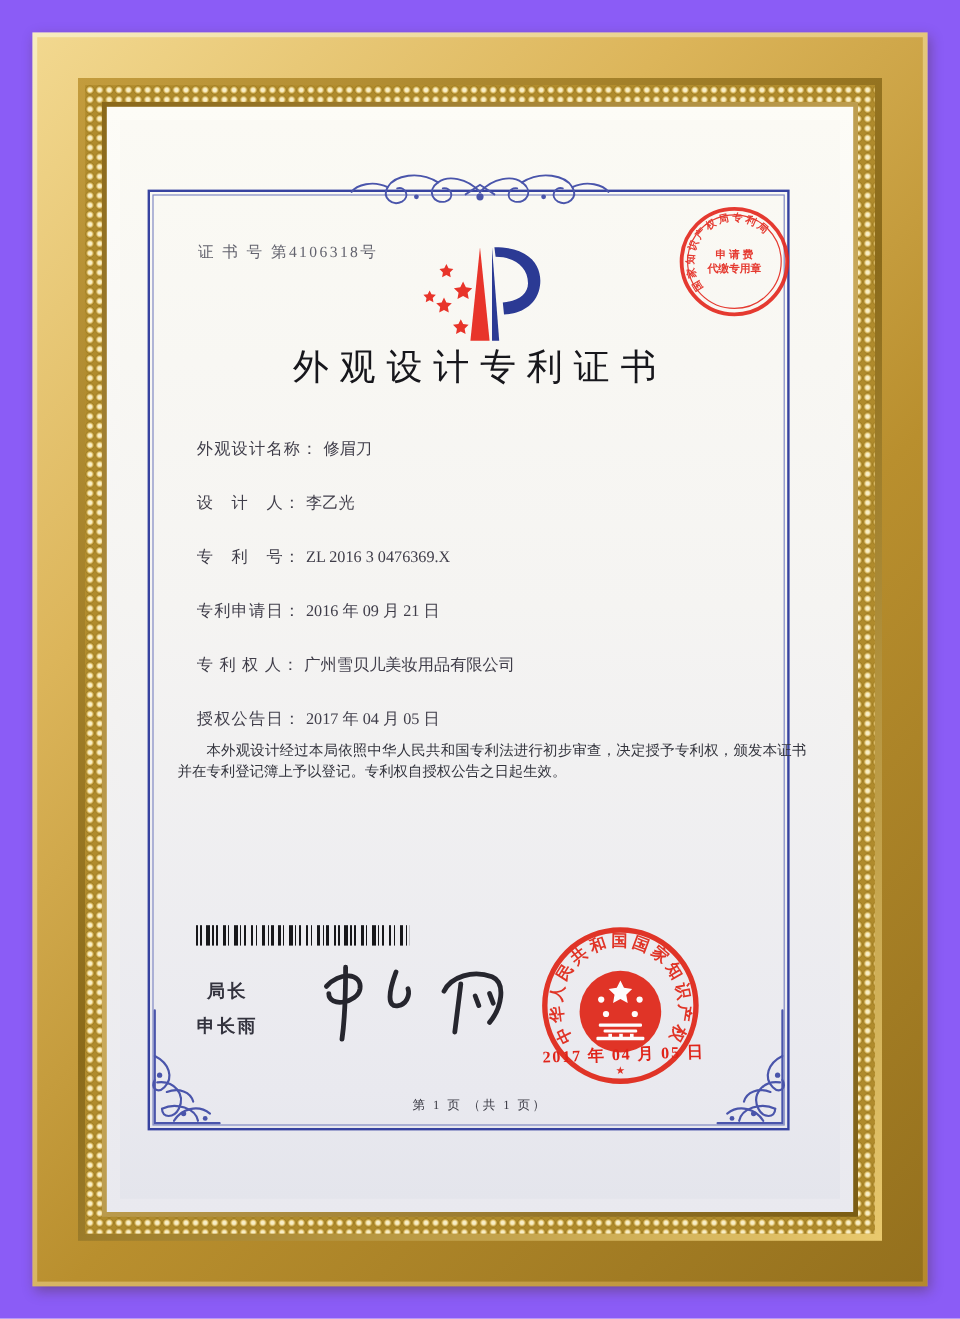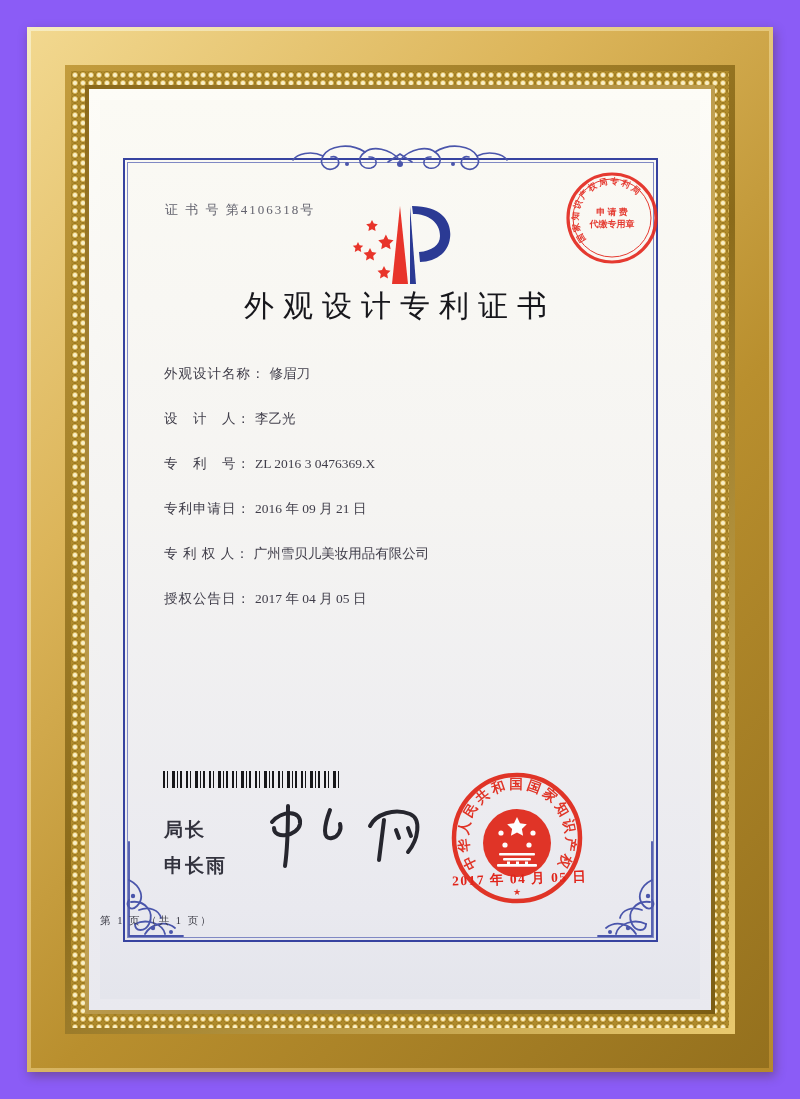--- a/index.html
+++ b/index.html
@@ -46,28 +46,28 @@
   .body-text{position:absolute;left:48px;top:516px;right:28px;color:#32333c;}
   .body-text p{margin:0;font-size:12px;line-height:18.4px;text-indent:2em;text-align:justify;}
 
   .barcode{position:absolute;left:63px;top:671px;width:178px;height:17px;
            background-image:
              repeating-linear-gradient(90deg,#17171a 0 2px,transparent 2px 4px,#17171a 4px 5px,
                transparent 5px 9px,#17171a 9px 12px,transparent 12px 14px,#17171a 14px 15px,
                transparent 15px 17px,#17171a 17px 19px,transparent 19px 23px);}
 
   .signer{position:absolute;left:64px;top:717px;font-family:"Liberation Sans","DejaVu Sans",sans-serif;}
-  .signer div{font-size:19px;font-weight:bold;color:#33333e;letter-spacing:2px;margin-bottom:10px;}
+  .signer div{font-size:15px;font-weight:bold;color:#33333e;letter-spacing:2px;margin-bottom:10px;text-align:center;}
   .signature{position:absolute;left:158px;top:700px;}
 
   .seal-main{position:absolute;left:350px;top:671px;opacity:.93;}
   .seal-date{position:absolute;left:352px;top:769px;width:200px;font-size:13.5px;font-weight:bold;
              color:#e0241a;letter-spacing:1.5px;transform:rotate(-2deg);}
 
-  .footer{position:absolute;left:0;top:814px;width:100%;text-align:left;
+  .footer{position:absolute;left:0;top:814px;width:100%;text-align:center;
           font-size:10.5px;color:#3a3a44;letter-spacing:2px;}
 
   .seal-small{position:absolute;left:464px;top:70px;opacity:.9;}
 </style>
 </head>
 <body>
 
 <div class="stage">
 
   <div class="frame-outer">
@@ -160,20 +160,21 @@
       </li>
       <li>
         <span class="flabel">专 利 权 人：</span><span class="fvalue">广州雪贝儿美妆用品有限公司</span>
       </li>
       <li>
         <span class="flabel">授权公告日：</span><span class="fvalue">2017 年 04 月 05 日</span>
       </li>
     </ul>
 
     <div class="body-text">
+      <p>本外观设计经过本局依照中华人民共和国专利法进行初步审查，决定授予专利权，颁发本证书并在专利登记簿上予以登记。专利权自授权公告之日起生效。</p>
     </div>
 
     <div class="barcode"></div>
 
     <div class="signer">
       <div>局长</div>
       <div>申长雨</div>
     </div>
 
     <svg class="signature" width="170" height="72" viewBox="0 0 170 72">

